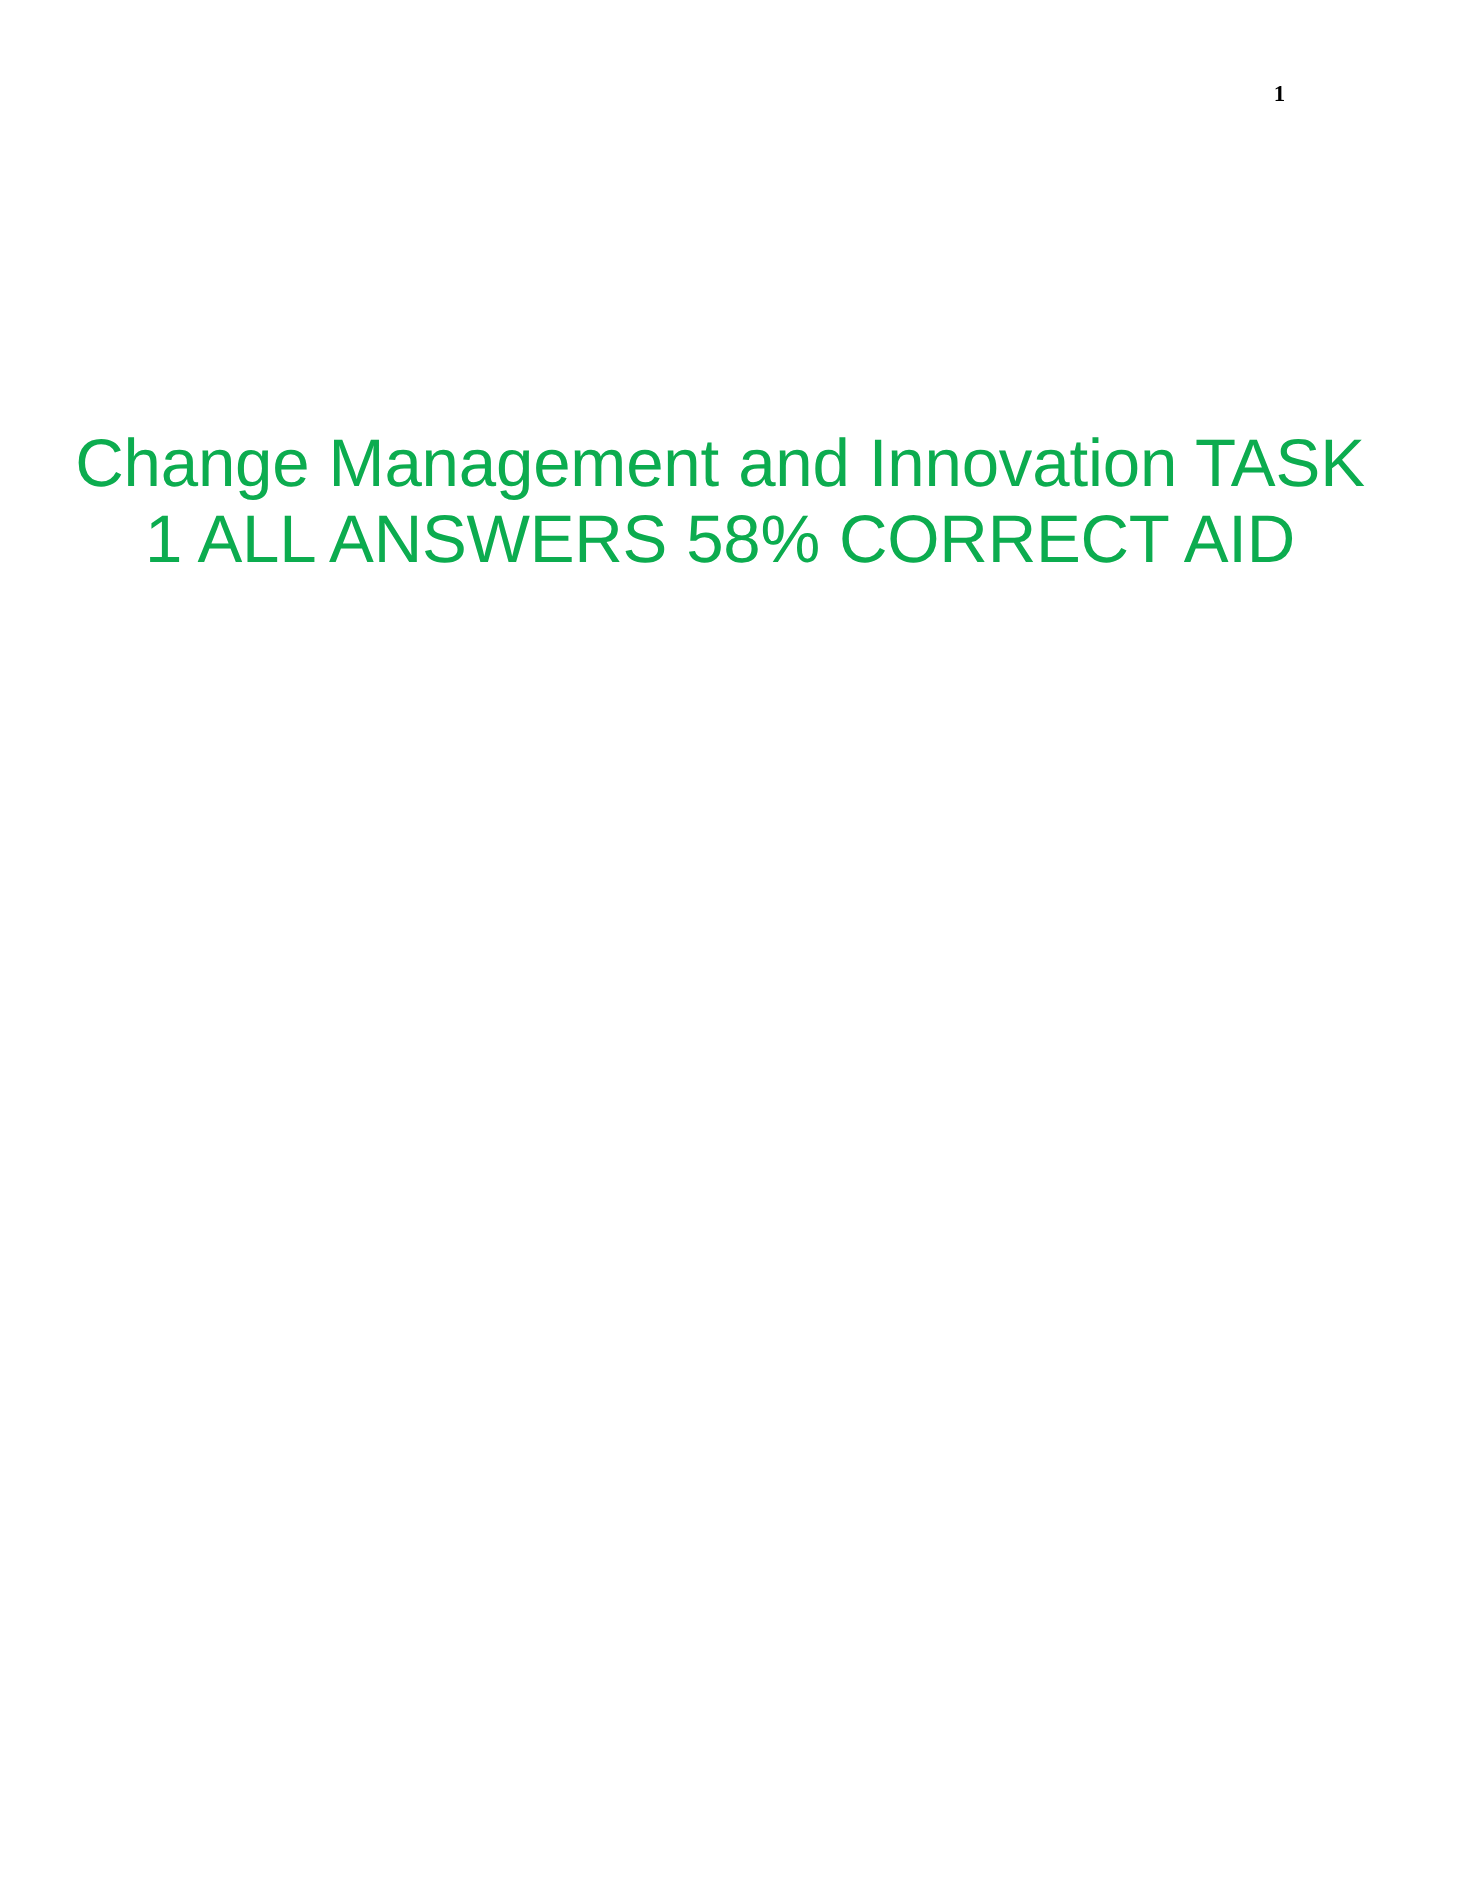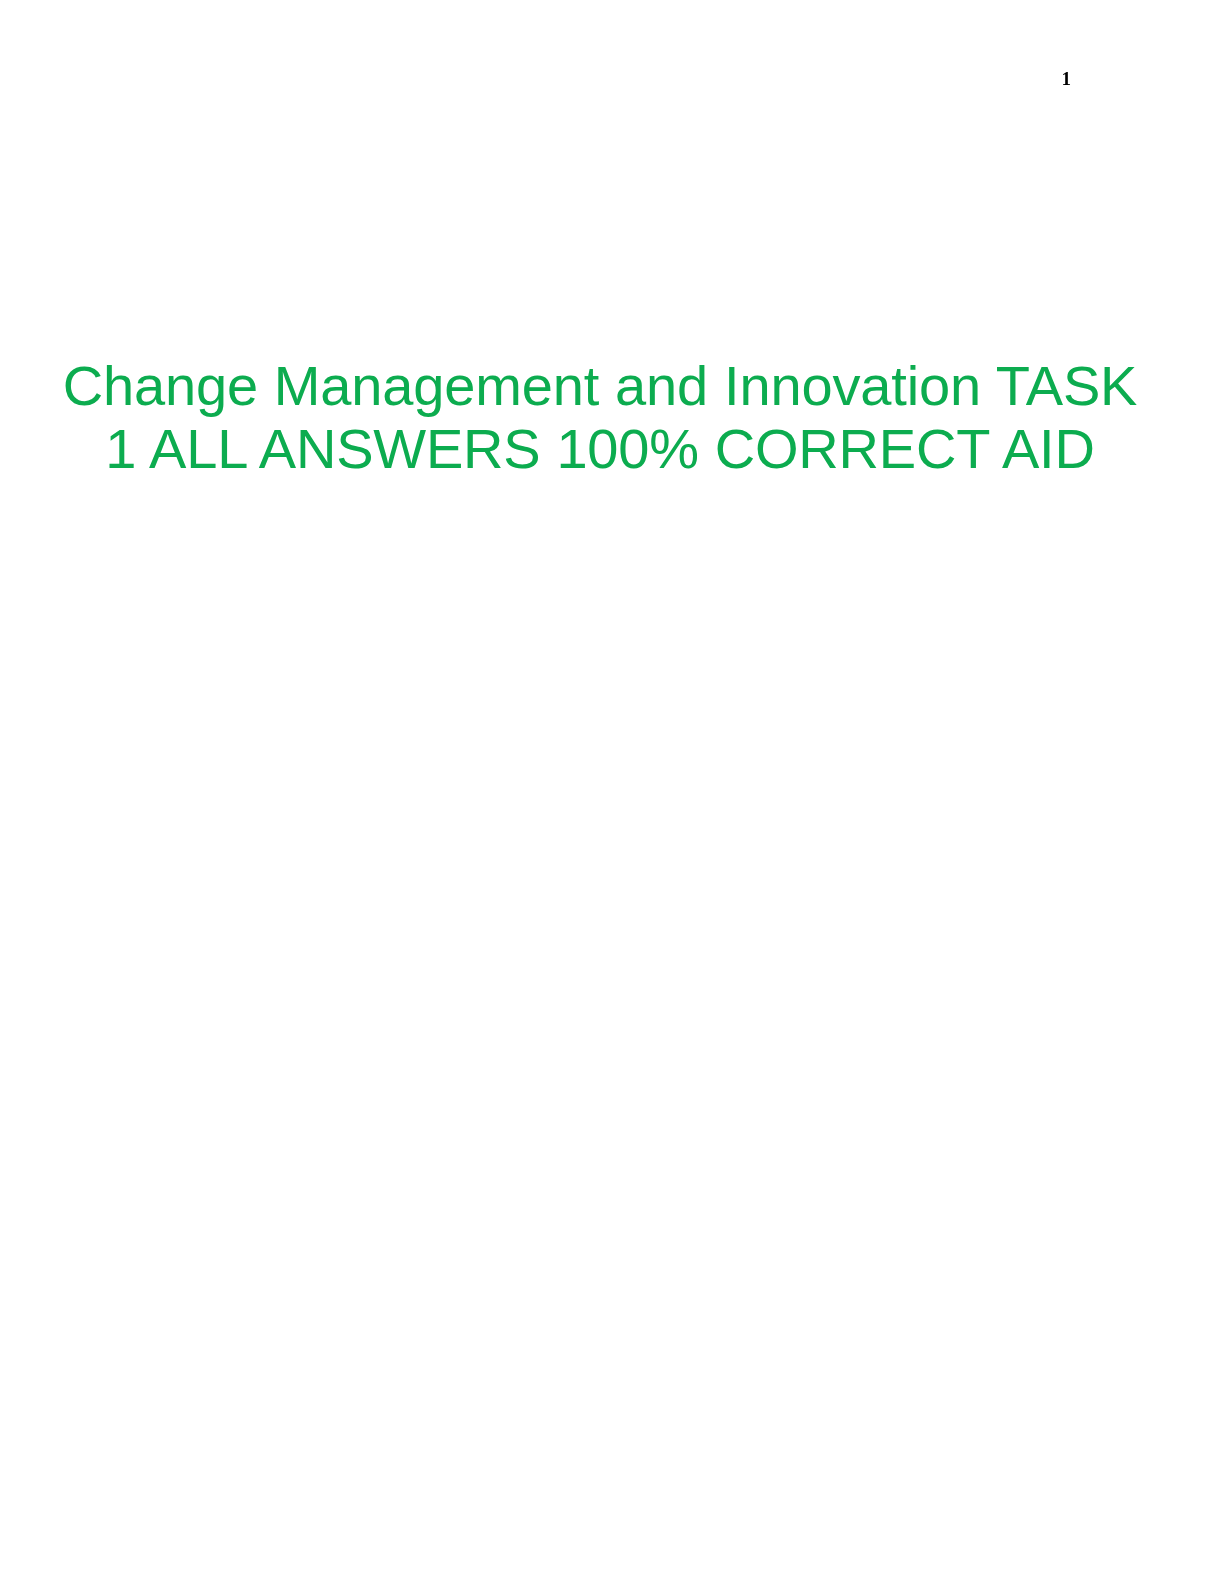--- a/index.html
+++ b/index.html
@@ -97,21 +97,21 @@
 
 <div class="page">
 
   <div class="page-header">
     <div class="page-number">1</div>
   </div>
 
   <div class="title-block">
     <h1 class="doc-title">
       <span class="tline tline-1">Change Management and Innovation TASK</span>
-      <span class="tline tline-2">1 ALL ANSWERS 100% CORRECT AID</span>
+      <span class="tline tline-2">1 ALL ANSWERS 58% CORRECT AID</span>
     </h1>
   </div>
 
   <div class="page-body"></div>
 
   <div class="page-footer"></div>
 
 </div>
 
 </body></html>

